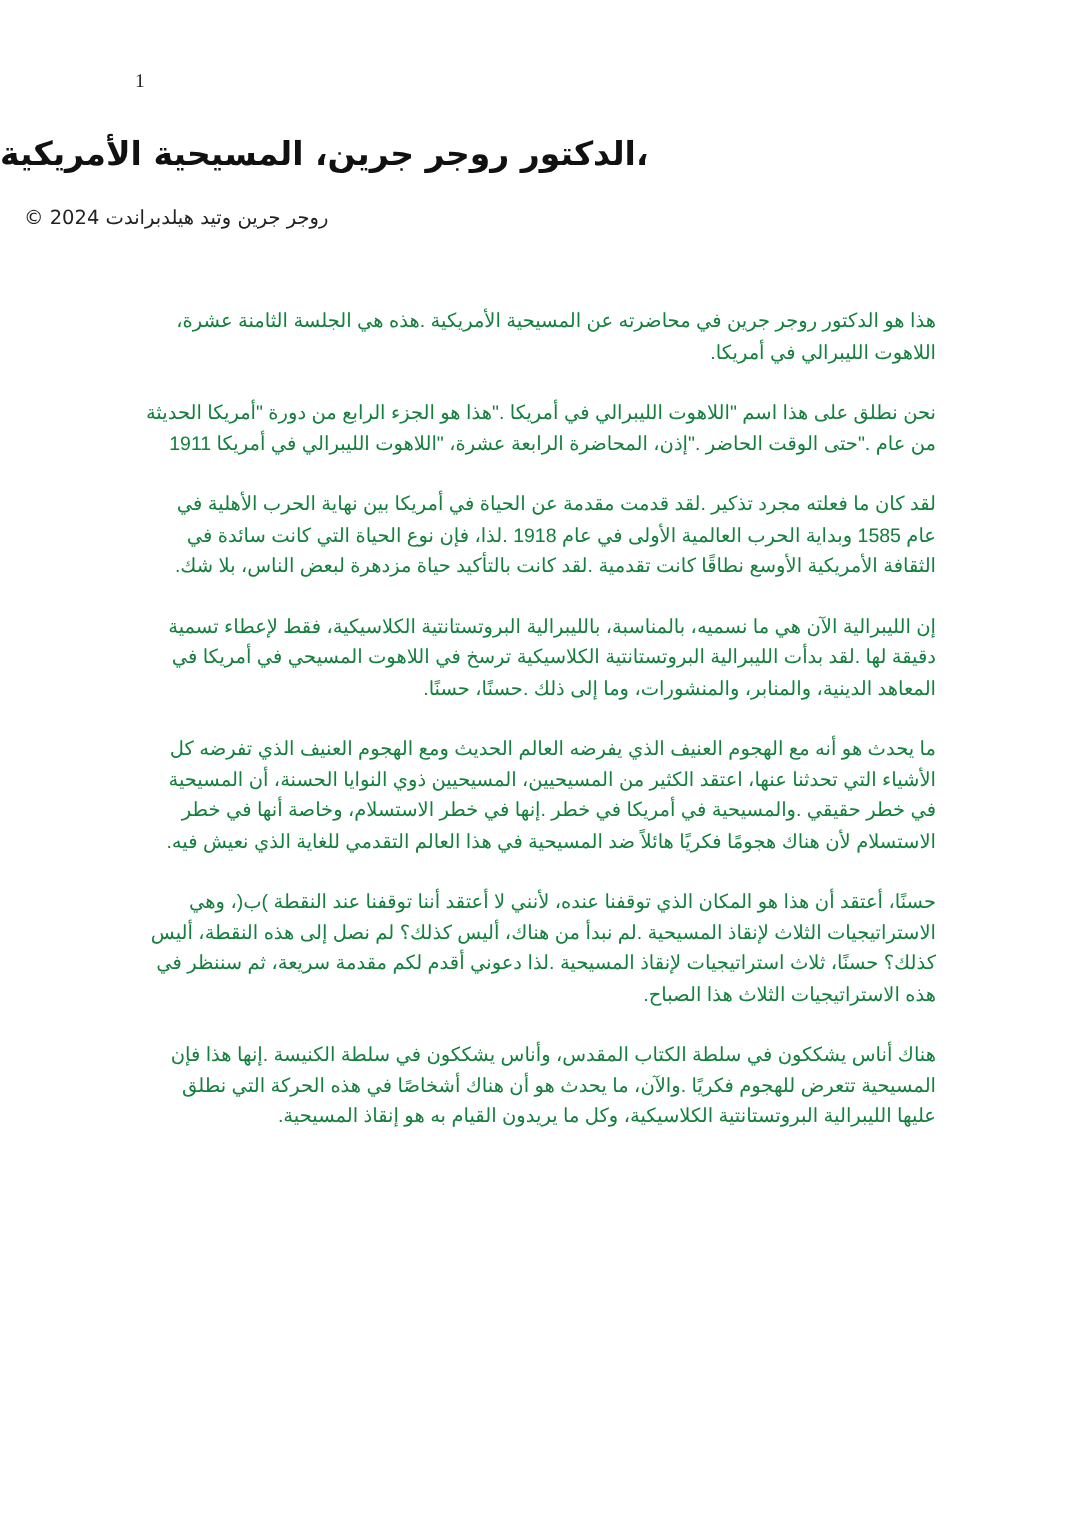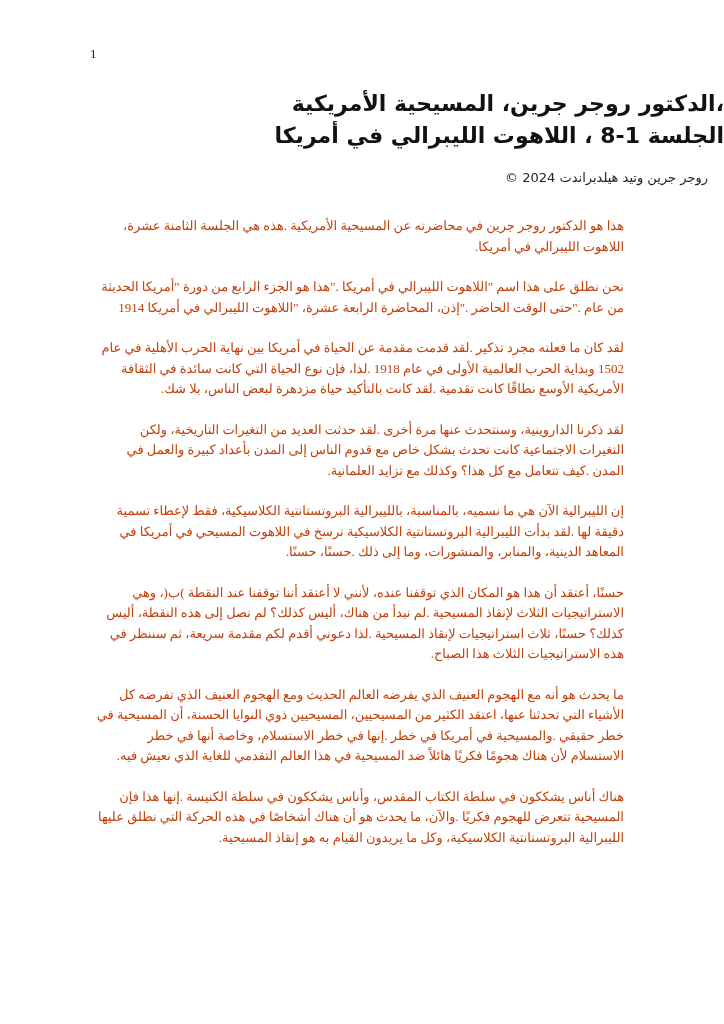--- a/index.html
+++ b/index.html
@@ -21,21 +21,21 @@
       top: 46px;
       font-family: "Liberation Serif", serif;
       font-size: 13px;
       color: #222;
     }
     .title-block {
       position: absolute;
       left: 0;
       right: 0;
       top: 88px;
-      text-align: right;
+      text-align: left;
       direction: rtl;
     }
     .title-line {
       font-family: "DejaVu Sans", sans-serif;
       font-weight: bold;
       font-size: 22px;
       line-height: 32px;
       color: #111;
       margin: 0;
     }
@@ -48,40 +48,38 @@
     }
     .body-text {
       position: absolute;
       left: 96px;
       right: 100px;
       top: 204px;
       direction: rtl;
       text-align: right;
     }
     .para {
-      font-family: Liberation Serif, serif;
+      font-family: Liberation Sans, sans-serif;
       font-size: 13px;
       line-height: 20.5px;
-      margin: 12px 0 20px 0;
-      color: #c2410c;
+      margin: 0 0 20px 0;
+      color: #15803d;
     }
   </style>
 </head>
 <body>
 
 <div class="page-number">1</div>
 
 <div class="title-block">
   <p class="title-line">،الدكتور روجر جرين، المسيحية الأمريكية</p>
-  <p class="title-line">الجلسة 1-8 ، اللاهوت الليبرالي في أمريكا</p>
   <p class="subtitle">روجر جرين وتيد هيلدبراندت 2024 ©</p>
 </div>
 
 <div class="body-text">
   <p class="para">هذا هو الدكتور روجر جرين في محاضرته عن المسيحية الأمريكية .هذه هي الجلسة الثامنة عشرة، اللاهوت الليبرالي في أمريكا.</p>
-  <p class="para">نحن نطلق على هذا اسم "اللاهوت الليبرالي في أمريكا ."هذا هو الجزء الرابع من دورة "أمريكا الحديثة من عام ."حتى الوقت الحاضر ."إذن، المحاضرة الرابعة عشرة، "اللاهوت الليبرالي في أمريكا 1914</p>
-  <p class="para">لقد كان ما فعلته مجرد تذكير .لقد قدمت مقدمة عن الحياة في أمريكا بين نهاية الحرب الأهلية في عام 1502 وبداية الحرب العالمية الأولى في عام 1918 .لذا، فإن نوع الحياة التي كانت سائدة في الثقافة الأمريكية الأوسع نطاقًا كانت تقدمية .لقد كانت بالتأكيد حياة مزدهرة لبعض الناس، بلا شك.</p>
-  <p class="para">لقد ذكرنا الداروينية، وسنتحدث عنها مرة أخرى .لقد حدثت العديد من التغيرات التاريخية، ولكن التغيرات الاجتماعية كانت تحدث بشكل خاص مع قدوم الناس إلى المدن بأعداد كبيرة والعمل في المدن .كيف تتعامل مع كل هذا؟ وكذلك مع تزايد العلمانية.</p>
+  <p class="para">نحن نطلق على هذا اسم "اللاهوت الليبرالي في أمريكا ."هذا هو الجزء الرابع من دورة "أمريكا الحديثة من عام ."حتى الوقت الحاضر ."إذن، المحاضرة الرابعة عشرة، "اللاهوت الليبرالي في أمريكا 1911</p>
+  <p class="para">لقد كان ما فعلته مجرد تذكير .لقد قدمت مقدمة عن الحياة في أمريكا بين نهاية الحرب الأهلية في عام 1585 وبداية الحرب العالمية الأولى في عام 1918 .لذا، فإن نوع الحياة التي كانت سائدة في الثقافة الأمريكية الأوسع نطاقًا كانت تقدمية .لقد كانت بالتأكيد حياة مزدهرة لبعض الناس، بلا شك.</p>
   <p class="para">إن الليبرالية الآن هي ما نسميه، بالمناسبة، بالليبرالية البروتستانتية الكلاسيكية، فقط لإعطاء تسمية دقيقة لها .لقد بدأت الليبرالية البروتستانتية الكلاسيكية ترسخ في اللاهوت المسيحي في أمريكا في المعاهد الدينية، والمنابر، والمنشورات، وما إلى ذلك .حسنًا، حسنًا.</p>
+  <p class="para">ما يحدث هو أنه مع الهجوم العنيف الذي يفرضه العالم الحديث ومع الهجوم العنيف الذي تفرضه كل الأشياء التي تحدثنا عنها، اعتقد الكثير من المسيحيين، المسيحيين ذوي النوايا الحسنة، أن المسيحية في خطر حقيقي .والمسيحية في أمريكا في خطر .إنها في خطر الاستسلام، وخاصة أنها في خطر الاستسلام لأن هناك هجومًا فكريًا هائلاً ضد المسيحية في هذا العالم التقدمي للغاية الذي نعيش فيه.</p>
   <p class="para">حسنًا، أعتقد أن هذا هو المكان الذي توقفنا عنده، لأنني لا أعتقد أننا توقفنا عند النقطة )ب(، وهي الاستراتيجيات الثلاث لإنقاذ المسيحية .لم نبدأ من هناك، أليس كذلك؟ لم نصل إلى هذه النقطة، أليس كذلك؟ حسنًا، ثلاث استراتيجيات لإنقاذ المسيحية .لذا دعوني أقدم لكم مقدمة سريعة، ثم سننظر في هذه الاستراتيجيات الثلاث هذا الصباح.</p>
-  <p class="para">ما يحدث هو أنه مع الهجوم العنيف الذي يفرضه العالم الحديث ومع الهجوم العنيف الذي تفرضه كل الأشياء التي تحدثنا عنها، اعتقد الكثير من المسيحيين، المسيحيين ذوي النوايا الحسنة، أن المسيحية في خطر حقيقي .والمسيحية في أمريكا في خطر .إنها في خطر الاستسلام، وخاصة أنها في خطر الاستسلام لأن هناك هجومًا فكريًا هائلاً ضد المسيحية في هذا العالم التقدمي للغاية الذي نعيش فيه.</p>
   <p class="para">هناك أناس يشككون في سلطة الكتاب المقدس، وأناس يشككون في سلطة الكنيسة .إنها هذا فإن المسيحية تتعرض للهجوم فكريًا .والآن، ما يحدث هو أن هناك أشخاصًا في هذه الحركة التي نطلق عليها الليبرالية البروتستانتية الكلاسيكية، وكل ما يريدون القيام به هو إنقاذ المسيحية.</p>
 </div>
 
 </body></html>

